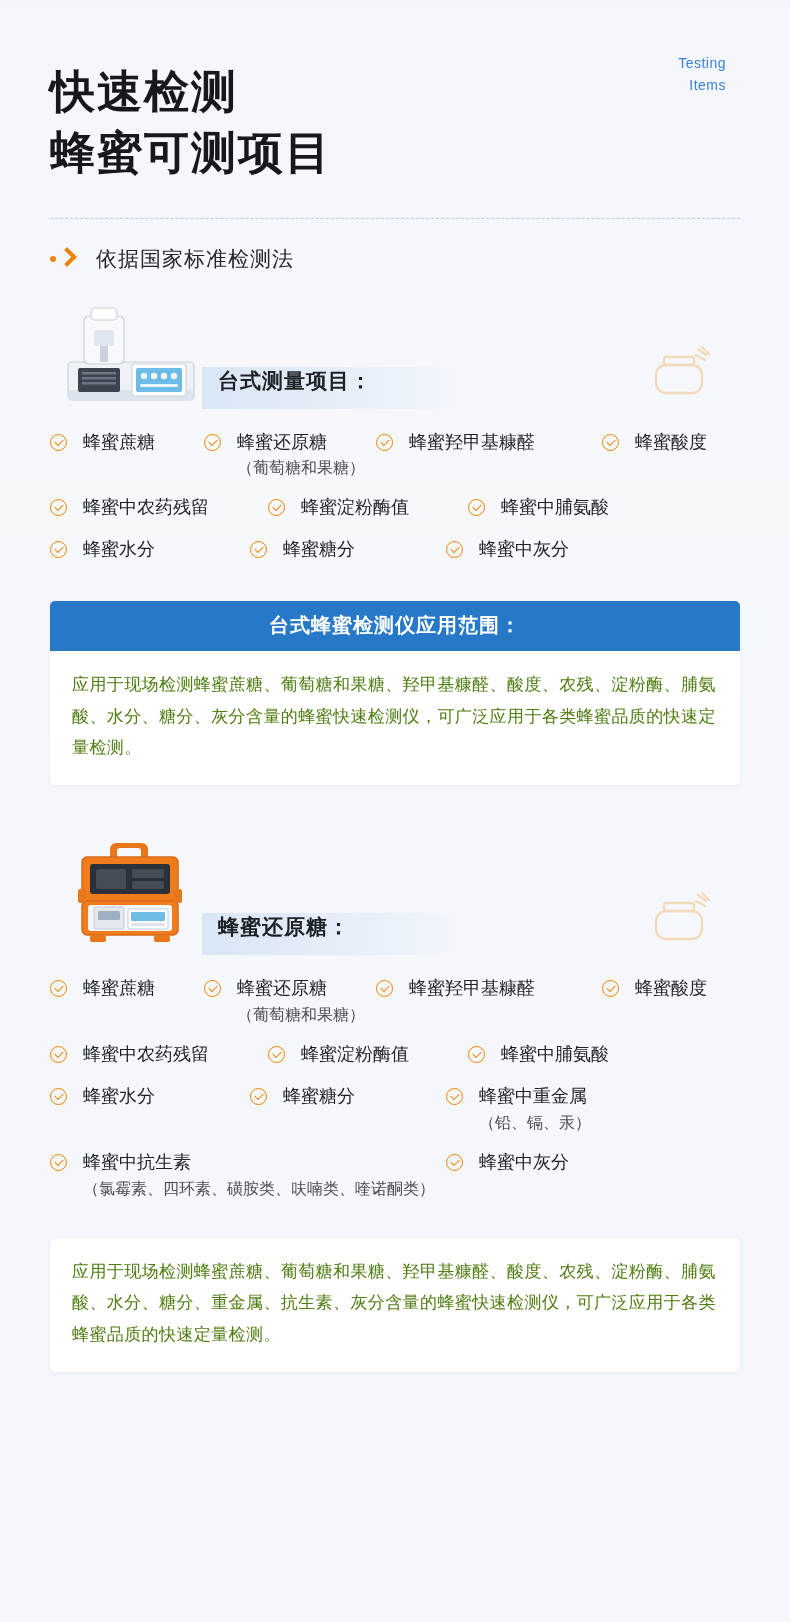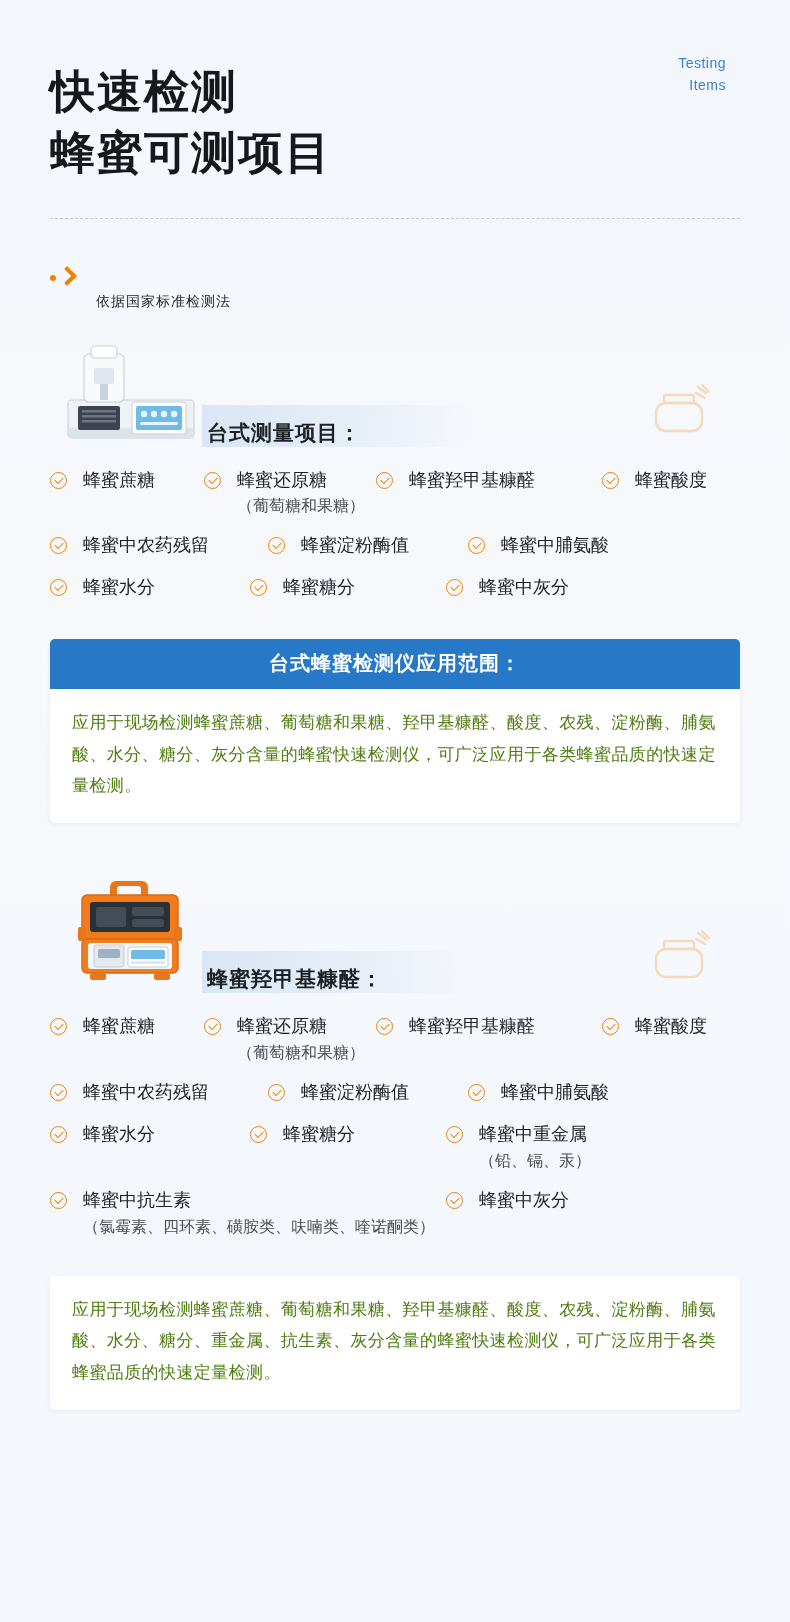--- a/index.html
+++ b/index.html
@@ -69,24 +69,23 @@
   }
   .arrow-icon .chev {
     position: absolute;
     left: 10px; top: 2px;
     width: 14px; height: 14px;
     border-top: 4px solid #f08200;
     border-right: 4px solid #f08200;
     transform: rotate(45deg);
   }
   .subheading-text {
-    font-size: 14px;
+    font-size: 21px;
     color: #23262b;
     letter-spacing: 1px;
-    margin-top: 48px;
   }
 
   
   .section { margin-top: 26px; position: relative; }
 
   .device-row {
     position: relative;
     height: 112px;
   }
 
@@ -96,22 +95,22 @@
     bottom: 0;
   }
   .label-banner {
     position: absolute;
     left: 152px;
     bottom: 2px;
     width: 270px;
     height: 42px;
     background: linear-gradient(90deg, #d9e6f5 0%, #e6eef8 55%, rgba(240,245,251,0) 100%);
     display: flex;
-    align-items: flex-end;
-    padding-left: 5px;
+    align-items: flex-start;
+    padding-left: 16px;
   }
   .label-banner span {
     font-size: 21px;
     color: #1d2024;
     font-weight: bold;
     letter-spacing: 1px;
   }
 
   .honey-deco {
     position: absolute;
@@ -371,21 +370,21 @@
           <rect x="71" y="92" width="34" height="3" rx="1.5" fill="#dfe6ee"></rect>
 
           <rect x="18" y="58" width="8" height="14" rx="2" fill="#e8761b"></rect>
           <rect x="114" y="58" width="8" height="14" rx="2" fill="#e8761b"></rect>
           <rect x="30" y="104" width="16" height="7" rx="2" fill="#e8761b"></rect>
           <rect x="94" y="104" width="16" height="7" rx="2" fill="#e8761b"></rect>
         </svg>
       </div>
 
       <div class="label-banner">
-        <span>蜂蜜羟甲基糠醛：</span>
+        <span>蜂蜜还原糖：</span>
       </div>
 
       <div class="honey-deco">
         <svg width="62" height="58" viewBox="0 0 62 58">
           <g fill="none" stroke="#f2c388" stroke-width="2.4" stroke-linecap="round">
             <path d="M14 22 h26 a10 10 0 0 1 10 10 v8 a10 10 0 0 1 -10 10 h-26 a10 10 0 0 1 -10 -10 v-8 a10 10 0 0 1 10 -10 z"></path>
             <rect x="12" y="14" width="30" height="8" rx="2"></rect>
             <path d="M46 6 l8 6 M50 4 l7 7 M44 12 l9 5"></path>
           </g>
         </svg>

